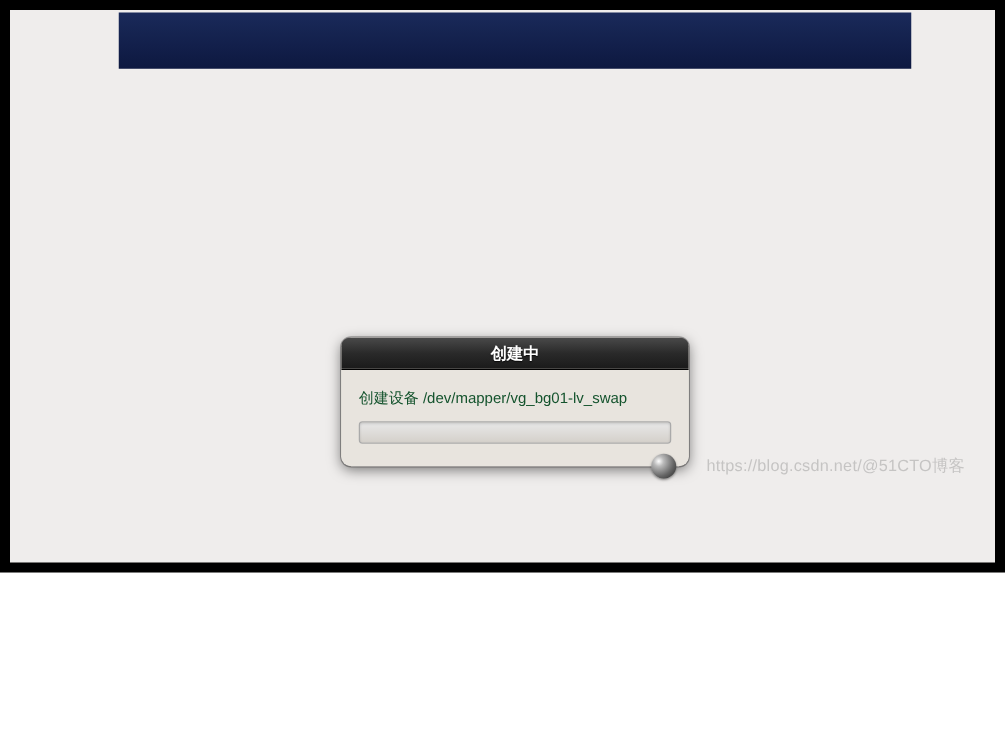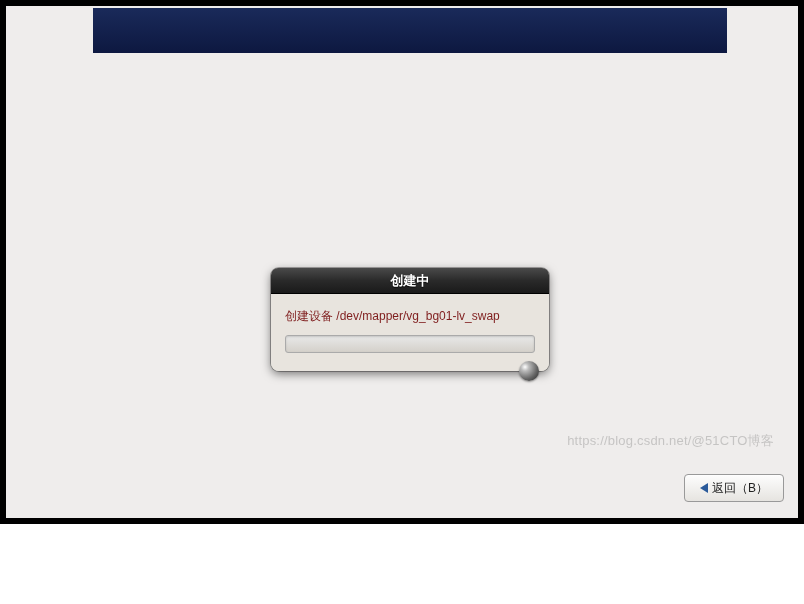--- a/index.html
+++ b/index.html
@@ -10,22 +10,22 @@
     body {
       width: 804px;
       height: 604px;
       background: #fff;
       font-family: "Microsoft YaHei", "SimSun", sans-serif;
       position: relative;
       overflow: hidden;
     }
     .outer-border {
       width: 804px;
-      height: 524px;
-      border: 6px solid #000000;
+      height: 458px;
+      border: 8px solid #000000;
       position: relative;
       background: #efedec;
     }
     .top-banner {
       position: absolute;
       top: 2px;
       left: 87px;
       width: 634px;
       height: 45px;
       background: linear-gradient(to bottom, #1a2a5a 0%, #0d1840 100%);
@@ -54,21 +54,21 @@
       font-weight: bold;
       text-shadow: 0 1px 1px rgba(0,0,0,0.8);
     }
     .dialog-body {
       padding: 14px 14px 18px 14px;
       background: #e8e4de;
       border-radius: 0 0 8px 8px;
     }
     .dialog-message {
       font-size: 12px;
-      color: #7f1d1d;
+      color: #14532d;
       margin-bottom: 10px;
     }
     .progress-bar {
       width: 100%;
       height: 18px;
       background: linear-gradient(to bottom, #e8e8e8 0%, #d4d0ca 100%);
       border: 1px solid #aaa;
       border-radius: 3px;
       box-shadow: inset 0 1px 2px rgba(0,0,0,0.15);
     }
@@ -142,18 +142,14 @@
     <div class="dialog-body">
       <div class="dialog-message">创建设备 /dev/mapper/vg_bg01-lv_swap</div>
       <div class="progress-bar"></div>
     </div>
     <div class="spinner-icon"></div>
   </div>
 
   <div class="watermark">https://blog.csdn.net/@51CTO博客</div>
 
   <div class="button-bar">
-    <button class="nav-button">
-      <span class="arrow-left-icon"></span>
-      <span>返回（B）</span>
-    </button>
   </div>
 </div>
 
 </body></html>

